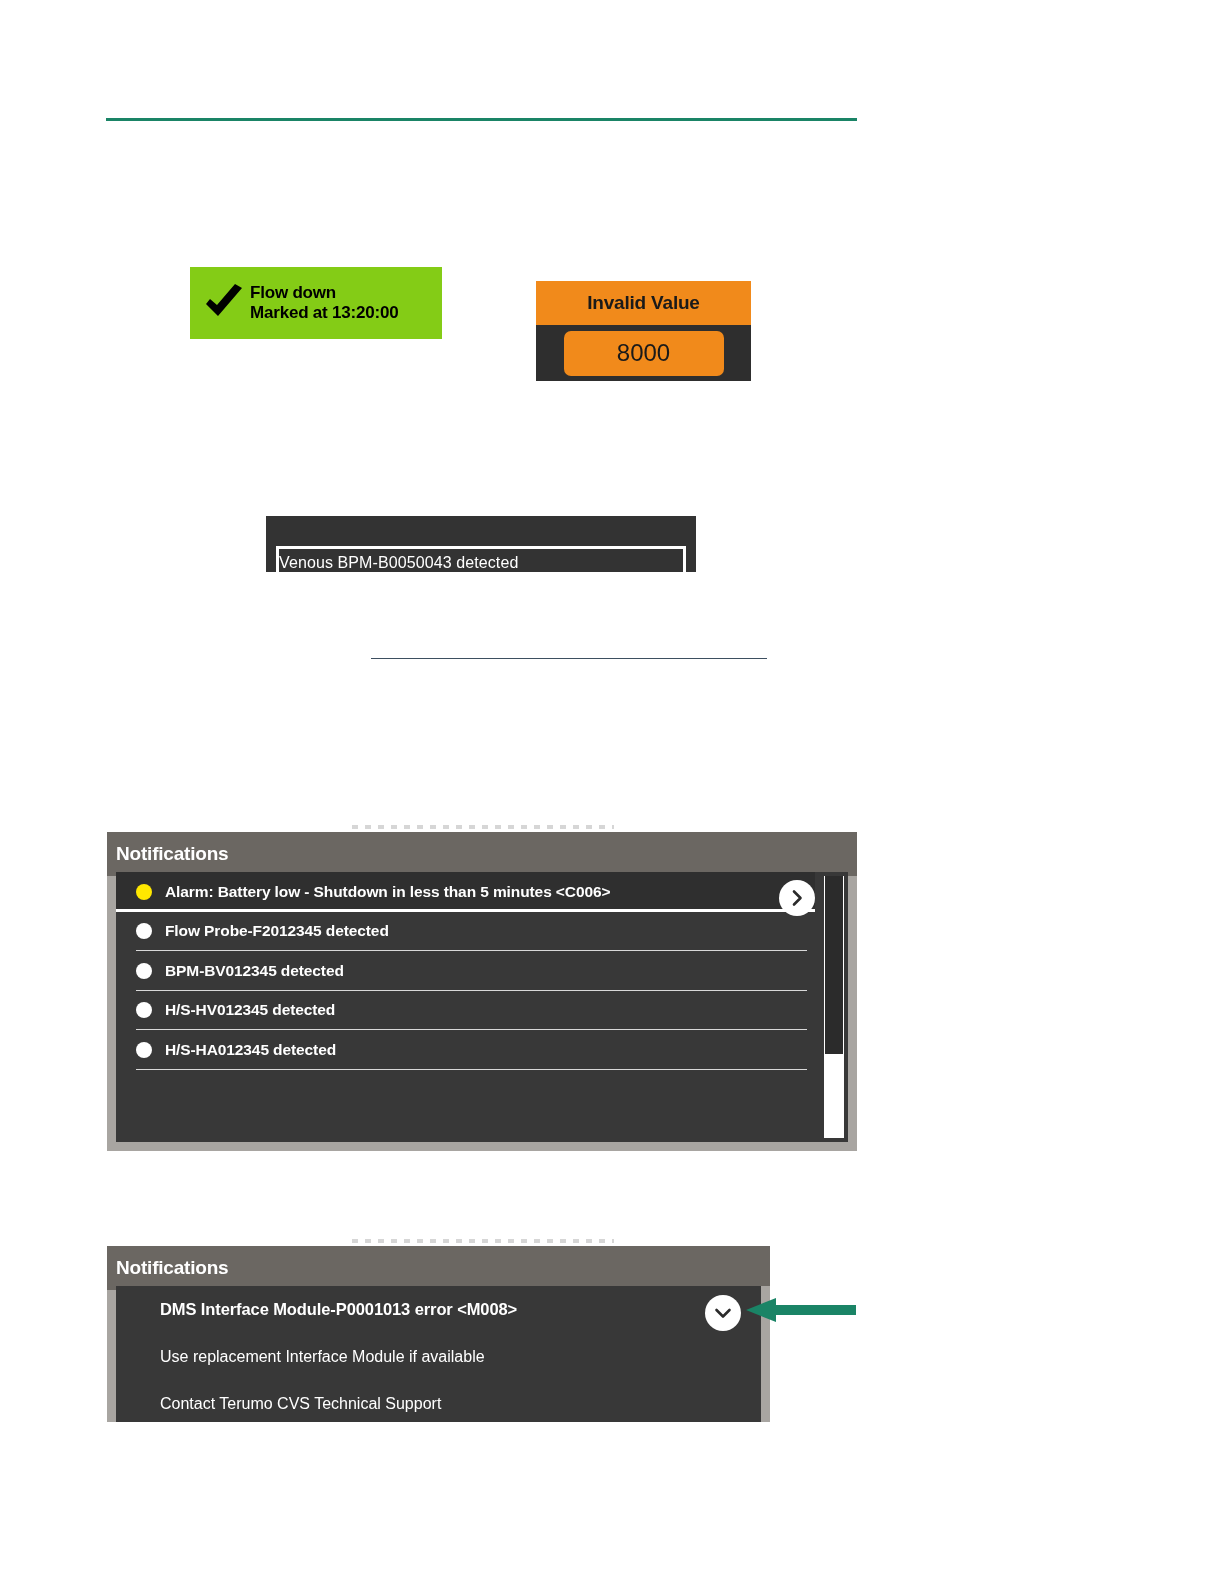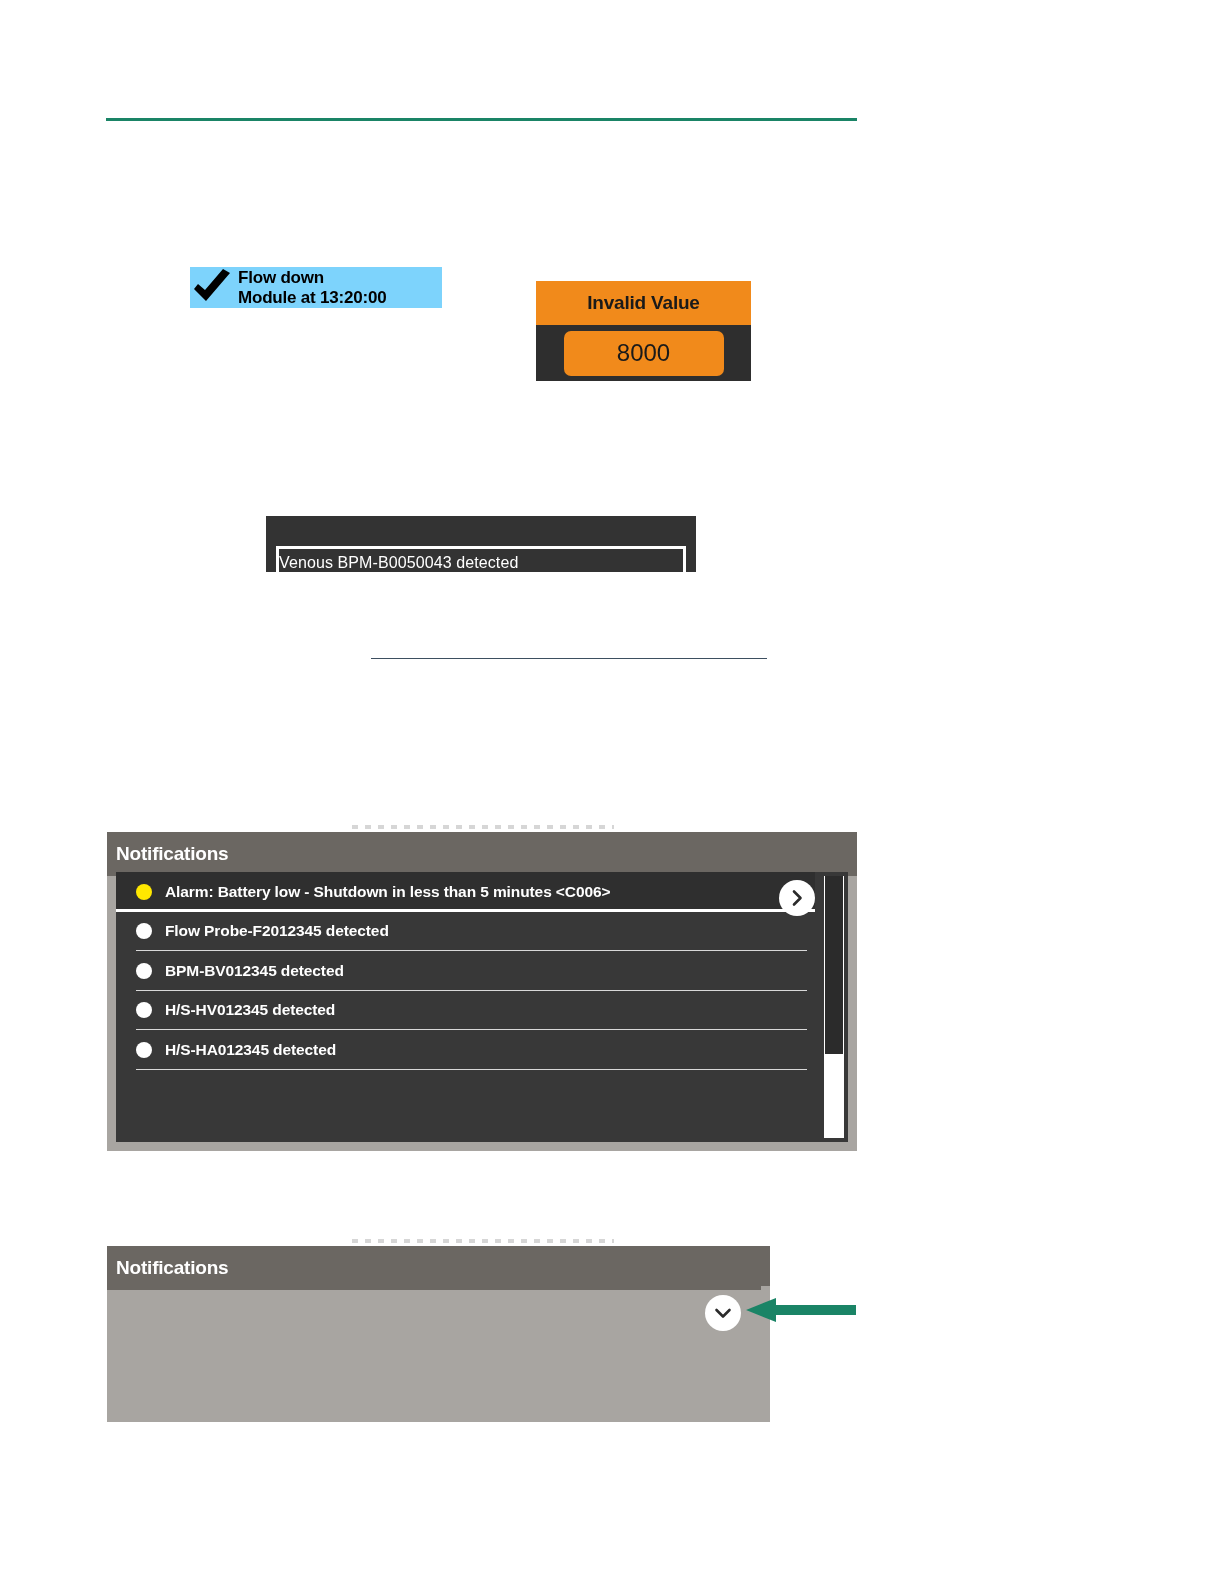--- a/index.html
+++ b/index.html
@@ -24,26 +24,26 @@
     height: 3px;
     background: #1a8466;
   }
 
   
   .flow-badge {
     position: absolute;
     left: 190px;
     top: 267px;
     width: 252px;
-    height: 41px;
-    background: #7dd3fc;
-    display: flex;
-    align-items: center;
-    box-sizing: border-box;
-    padding-left: 0;
+    height: 72px;
+    background: #84cc16;
+    display: flex;
+    align-items: center;
+    box-sizing: border-box;
+    padding-left: 12px;
   }
   .check-icon {
     width: 44px;
     height: 40px;
     flex: none;
     margin-right: 4px;
   }
   .flow-badge-text {
     display: flex;
     flex-direction: column;
@@ -336,21 +336,21 @@
 <body>
 
 <div class="top-rule"></div>
 
 <div class="flow-badge">
   <svg class="check-icon" viewBox="0 0 44 40">
     <path d="M4 21 L16 33 L40 5 L33 1 L15 22 L8 16 Z" fill="#000000"></path>
   </svg>
   <div class="flow-badge-text">
     <span>Flow down</span>
-    <span>Module at 13:20:00</span>
+    <span>Marked at 13:20:00</span>
   </div>
 </div>
 
 <div class="invalid-box">
   <div class="invalid-title">Invalid Value</div>
   <div class="invalid-value-wrap">
     <div class="invalid-value">8000</div>
   </div>
 </div>
 
@@ -405,20 +405,33 @@
     <svg width="20" height="20" viewBox="0 0 20 20">
       <path d="M7 3.5 L13.5 10 L7 16.5" stroke="#2b2b2b" stroke-width="2.6" fill="none" stroke-linecap="round" stroke-linejoin="round"></path>
     </svg>
   </div>
 </div>
 
 <div class="notif-panel" id="panel-two">
   <div class="notif-header">
     <span>Notifications</span>
   </div>
+  <div class="notif-body">
+    <div id="notif-detail-two">
+        <div class="detail-row title">
+          <div class="label">DMS Interface Module-P0001013 error &lt;M008&gt;</div>
+        </div>
+        <div class="detail-row">
+          <div class="label">Use replacement Interface Module if available</div>
+        </div>
+        <div class="detail-row">
+          <div class="label">Contact Terumo CVS Technical Support</div>
+        </div>
+      </div>
+  </div>
   <div class="panel2-right-edge"></div>
   <div class="chev-down-btn">
     <svg width="20" height="20" viewBox="0 0 20 20">
       <path d="M3.5 7 L10 13.5 L16.5 7" stroke="#2b2b2b" stroke-width="2.6" fill="none" stroke-linecap="round" stroke-linejoin="round"></path>
     </svg>
   </div>
 </div>
 
 <svg class="green-arrow" viewBox="0 0 110 28">
   <path d="M0 14 L30 2 L30 9 L110 9 L110 19 L30 19 L30 26 Z" fill="#1a8466"></path>

